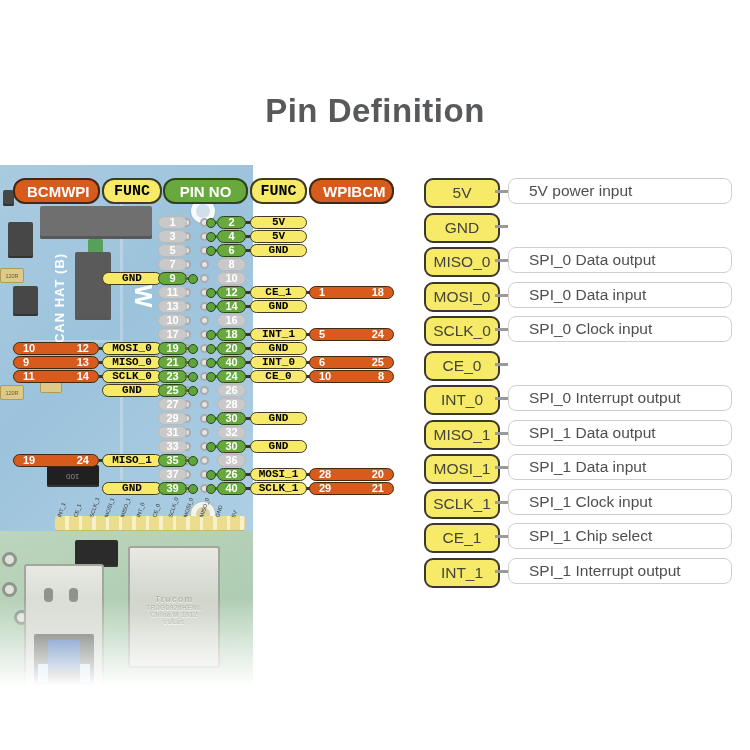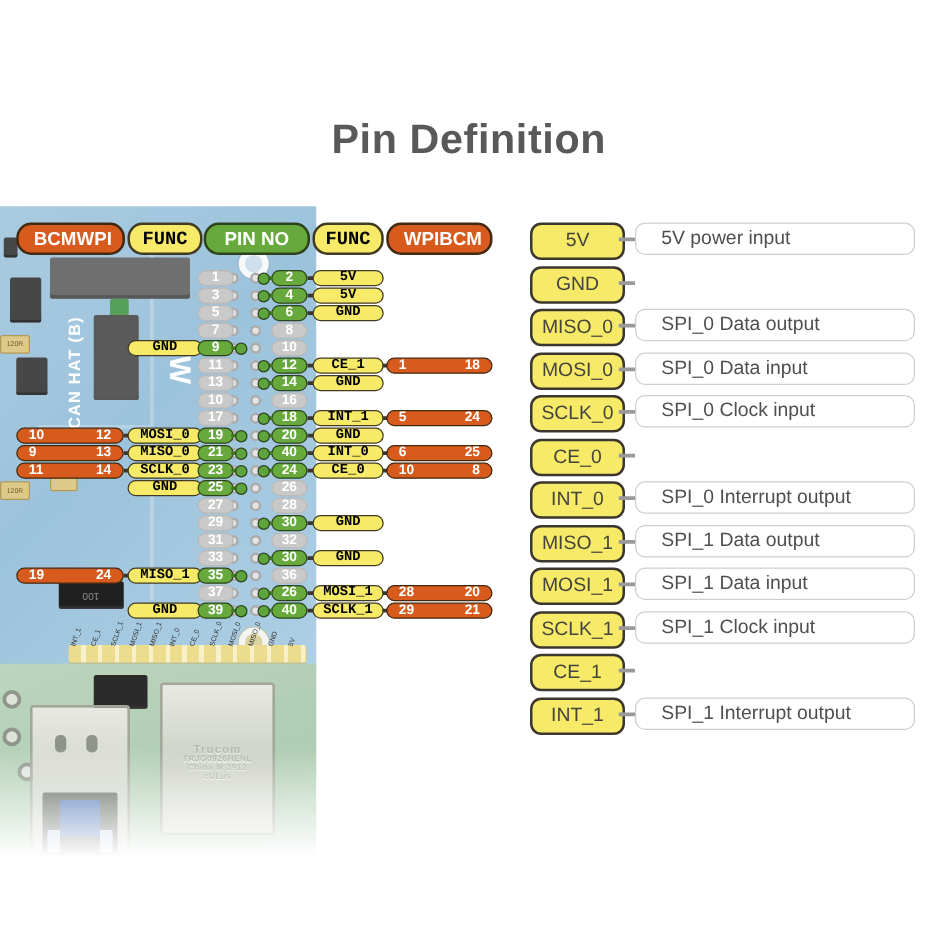--- a/index.html
+++ b/index.html
@@ -372,18 +372,19 @@
       <div class="legend-link" style="top: 432px;"></div>
       <div class="legend-desc" style="top: 420px;">SPI_1 Data output</div>
       <div class="legend-chip" style="top: 454px;">MOSI_1</div>
       <div class="legend-link" style="top: 466px;"></div>
       <div class="legend-desc" style="top: 454px;">SPI_1 Data input</div>
       <div class="legend-chip" style="top: 489px;">SCLK_1</div>
       <div class="legend-link" style="top: 501px;"></div>
       <div class="legend-desc" style="top: 489px;">SPI_1 Clock input</div>
       <div class="legend-chip" style="top: 523px;">CE_1</div>
       <div class="legend-link" style="top: 535px;"></div>
+      <div class="legend-desc" style="top: 523px;">SPI_1 Chip select</div>
       <div class="legend-chip" style="top: 558px;">INT_1</div>
       <div class="legend-link" style="top: 570px;"></div>
       <div class="legend-desc" style="top: 558px;">SPI_1 Interrupt output</div>
     </div>
 
 </div>
 
 </body></html>

